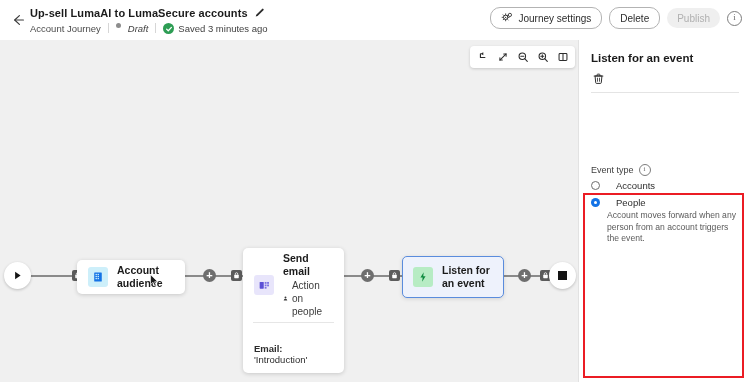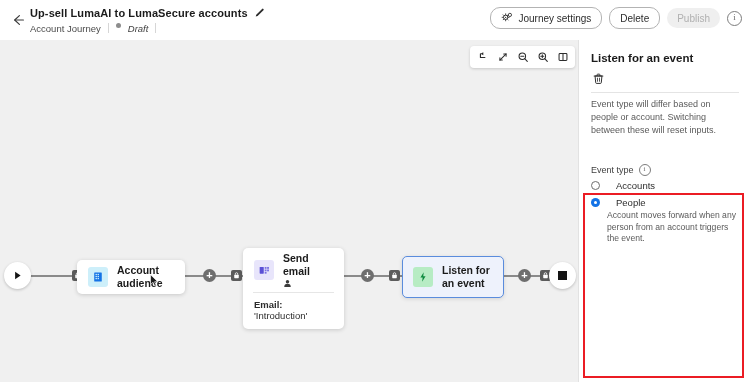--- a/index.html
+++ b/index.html
@@ -76,21 +76,21 @@
   .nicon{width:20px;height:20px;border-radius:3px;display:flex;align-items:center;justify-content:center;
          flex:none;}
   .nicon.blue{background:#cdeffa;}
   .nicon.violet{background:#e8e5fb;}
   .nicon.green{background:#b7ecc4;}
   .ntitle{font-size:10.5px;font-weight:bold;color:#1b1b1b;line-height:13px;}
   .nsub{display:flex;align-items:center;gap:4px;font-size:10px;color:#3c3c3c;line-height:13px;
         margin-top:1px;}
   .person-ic{width:9px;height:9px;display:block;}
   .node-div{height:1px;background:#e6e6e6;margin:0 10px;}
-  .node-foot{padding:6px 11px 8px 11px;font-size:9.5px;color:#2c2c2c;}
+  .node-foot{padding:6px 11px 8px 11px;font-size:9.5px;color:#2c2c2c;margin-top:14px;}
   .node-foot b{font-weight:bold;}
 
   #node-audience{left:77px;top:220px;width:108px;}
   #node-email{left:243px;top:208px;width:101px;}
   #node-listen{left:402px;top:216px;width:100px;background:#eef2fc;
                border:1.3px solid #5a8cdd;border-radius:5px;box-shadow:0 1px 4px rgba(0,0,0,.12);}
   #node-listen .node-head{padding:7px 10px;}
 
   
   .panel{position:absolute;left:578px;top:40px;width:172px;height:342px;background:#fff;
@@ -140,20 +140,28 @@
         <path d="M2 11.2 L2.6 9 L9.4 2.2 a1.1 1.1 0 0 1 1.6 1.6 L4.2 10.6 Z" fill="#2c2c2c"></path>
       </svg>
     </div>
 
     <div class="meta-row">
       <span>Account Journey</span>
       <span class="meta-sep"></span>
       <span class="meta-dot"></span>
       <span class="meta-draft">Draft</span>
       <span class="meta-sep"></span>
+      <span class="saved">
+        <span class="check-ic">
+          <svg width="8" height="8" viewBox="0 0 10 10">
+            <path d="M2 5.2 L4.1 7.2 L8 3" fill="none" stroke="#fff" stroke-width="1.6" stroke-linecap="round" stroke-linejoin="round"></path>
+          </svg>
+        </span>
+        <span>Saved 3 minutes ago</span>
+      </span>
     </div>
 
     <div class="hdr-actions">
       <div class="btn">
         <svg class="gear-ic" viewBox="0 0 14 14">
           <circle cx="5.4" cy="6.2" r="2.5" fill="none" stroke="#2c2c2c" stroke-width="1.1"></circle>
           <circle cx="5.4" cy="6.2" r="0.8" fill="#2c2c2c"></circle>
           <path d="M5.4 2.1 v1.2 M5.4 9.1 v1.2 M1.3 6.2 h1.2 M8.3 6.2 h1.2
                    M2.5 3.3 l0.85 0.85 M7.45 8.25 l0.85 0.85 M8.3 3.3 l-0.85 0.85 M3.35 8.25 l-0.85 0.85" stroke="#2c2c2c" stroke-width="1" stroke-linecap="round"></path>
           <circle cx="10.4" cy="3.4" r="1.9" fill="none" stroke="#2c2c2c" stroke-width="1"></circle>
@@ -290,20 +298,21 @@
               <rect x="7.2" y="8.6" width="2" height="1.8" fill="#7b72e0"></rect>
             </svg>
           </span>
           <div>
             <div class="ntitle">Send email</div>
             <div class="nsub">
               <svg class="person-ic" viewBox="0 0 10 10">
                 <circle cx="5" cy="3" r="1.9" fill="#3c3c3c"></circle>
                 <path d="M1.4 9 a3.6 3.6 0 0 1 7.2 0 z" fill="#3c3c3c"></path>
               </svg>
+              <span>Action on people</span>
             </div>
           </div>
         </div>
         <div class="node-div"></div>
         <div class="node-foot">
           <b>Email:</b>
           <span>'Introduction'</span>
         </div>
       </div>
 
@@ -331,21 +340,20 @@
     <div class="trash">
       <svg width="13" height="13" viewBox="0 0 14 14">
         <path d="M3.3 4.3 h7.4 l-0.7 7.2 a0.9 0.9 0 0 1 -0.9 0.8 H4.9 a0.9 0.9 0 0 1 -0.9 -0.8 Z" fill="none" stroke="#2c2c2c" stroke-width="1.05"></path>
         <line x1="2.3" y1="4.3" x2="11.7" y2="4.3" stroke="#2c2c2c" stroke-width="1.1" stroke-linecap="round"></line>
         <path d="M5.5 4.3 v-1.3 a0.7 0.7 0 0 1 0.7 -0.7 h1.6 a0.7 0.7 0 0 1 0.7 0.7 v1.3" fill="none" stroke="#2c2c2c" stroke-width="1.05"></path>
         <line x1="5.9" y1="6.2" x2="5.9" y2="10.4" stroke="#2c2c2c" stroke-width="0.9"></line>
         <line x1="8.1" y1="6.2" x2="8.1" y2="10.4" stroke="#2c2c2c" stroke-width="0.9"></line>
       </svg>
     </div>
     <div class="p-div"></div>
-    <div class="p-desc">Event type will differ based on people or account. Switching between these will reset inputs.</div>
 
     <div class="p-lbl">
       <span>Event type</span>
       <span class="info-ic">i</span>
     </div>
 
     <div class="radio-row" id="r-accounts">
       <span class="radio"></span>
       <span class="radio-lbl">Accounts</span>
     </div>

